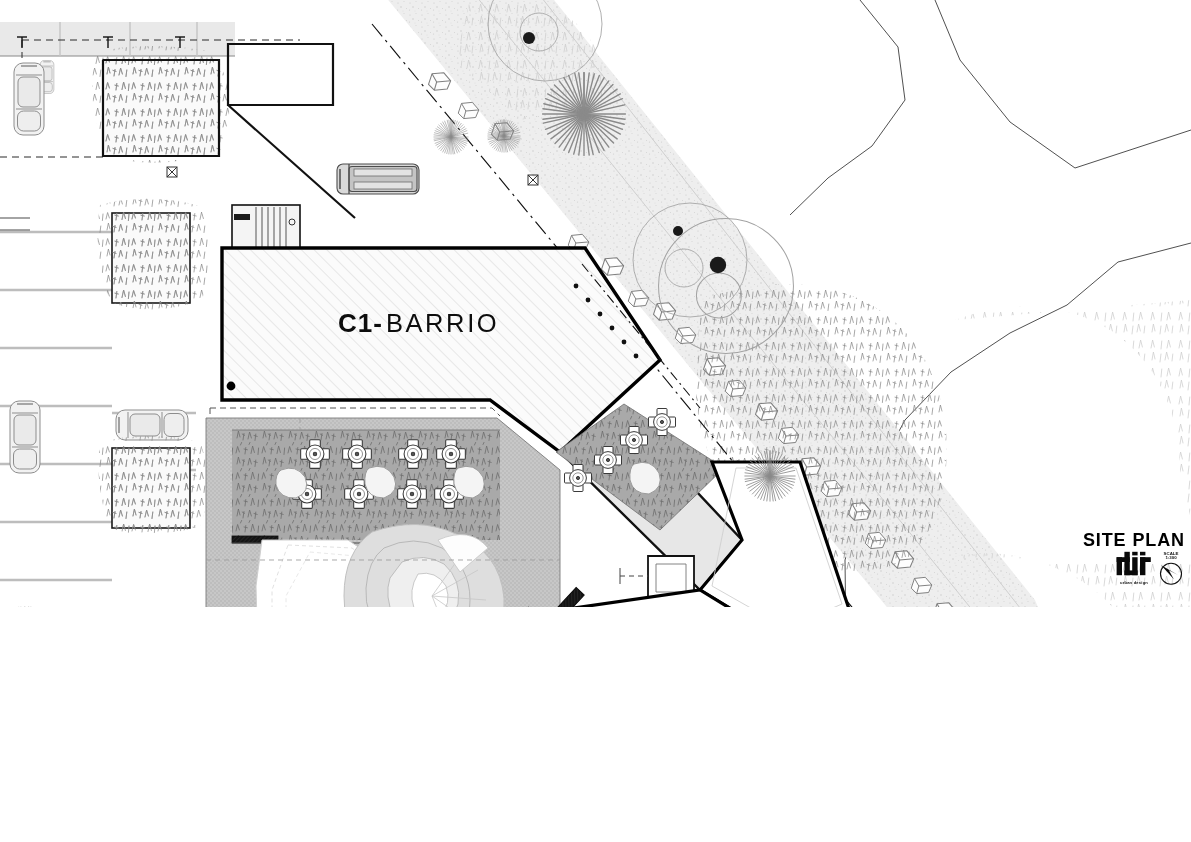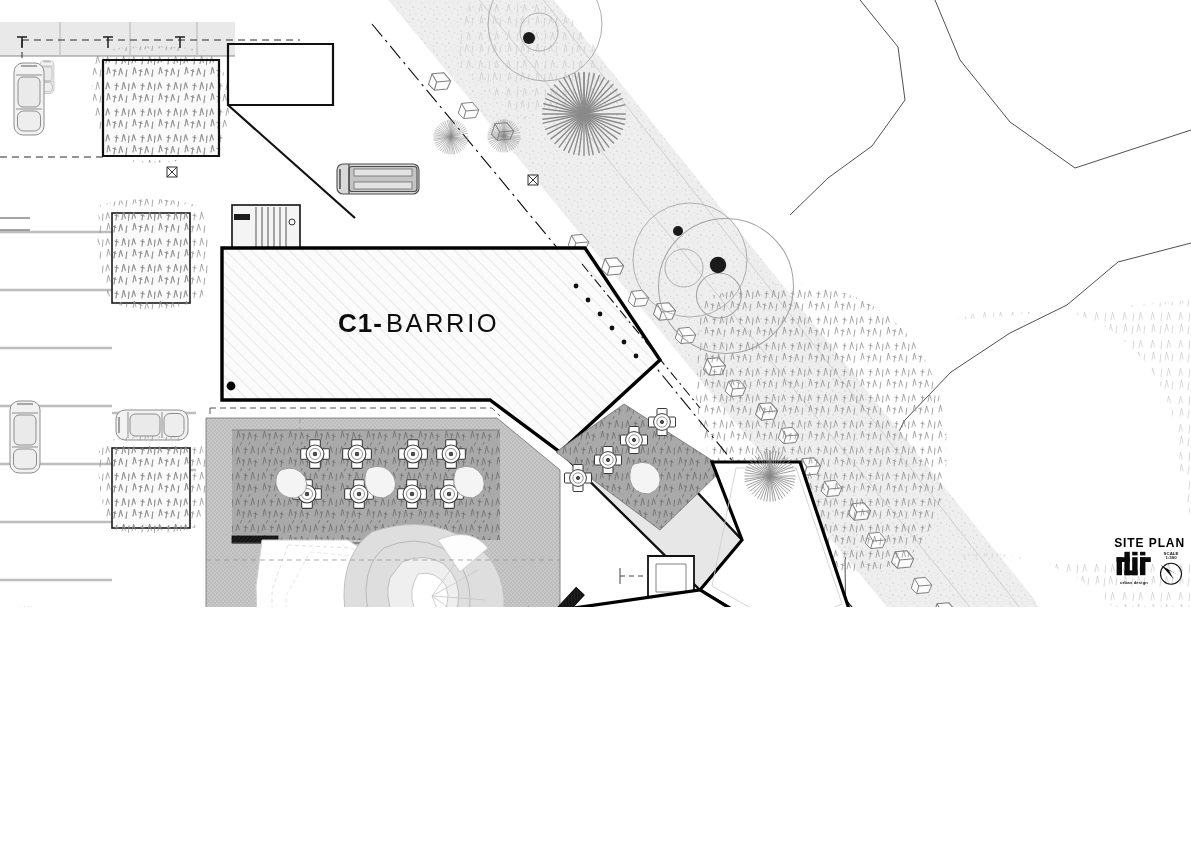--- a/index.html
+++ b/index.html
@@ -4,21 +4,21 @@
 <style>
   html,body{margin:0;padding:0;background:#ffffff;}
   body{width:1191px;height:842px;overflow:hidden;
        font-family:"Liberation Sans", sans-serif;}
   #sheet{position:relative;width:1191px;height:607px;background:#fff;overflow:hidden;}
   #plan{position:absolute;left:0;top:0;width:1191px;height:842px;}
 
   
   #titleblock{position:absolute;right:6px;bottom:22px;width:96px;
               display:flex;flex-direction:column;align-items:flex-end;}
-  #titleblock .tb-title{font-size:12px;font-weight:bold;letter-spacing:.9px;
+  #titleblock .tb-title{font-size:18px;font-weight:bold;letter-spacing:.9px;
               color:#000;line-height:1;white-space:nowrap;}
   #tb-row{display:flex;align-items:flex-end;gap:5px;margin-top:2px;}
   #logo-wrap{display:flex;flex-direction:column;align-items:center;}
   #logo-mark{width:36px;height:28px;}
   #logo-sub{font-size:4.1px;font-weight:bold;letter-spacing:.2px;color:#111;
             margin-top:1px;white-space:nowrap;}
   #north-wrap{display:flex;flex-direction:column;align-items:center;}
   #scale-txt{font-size:4.4px;font-weight:bold;color:#111;line-height:1.05;
              text-align:center;white-space:nowrap;}
   #north-mark{width:28px;height:24px;}

